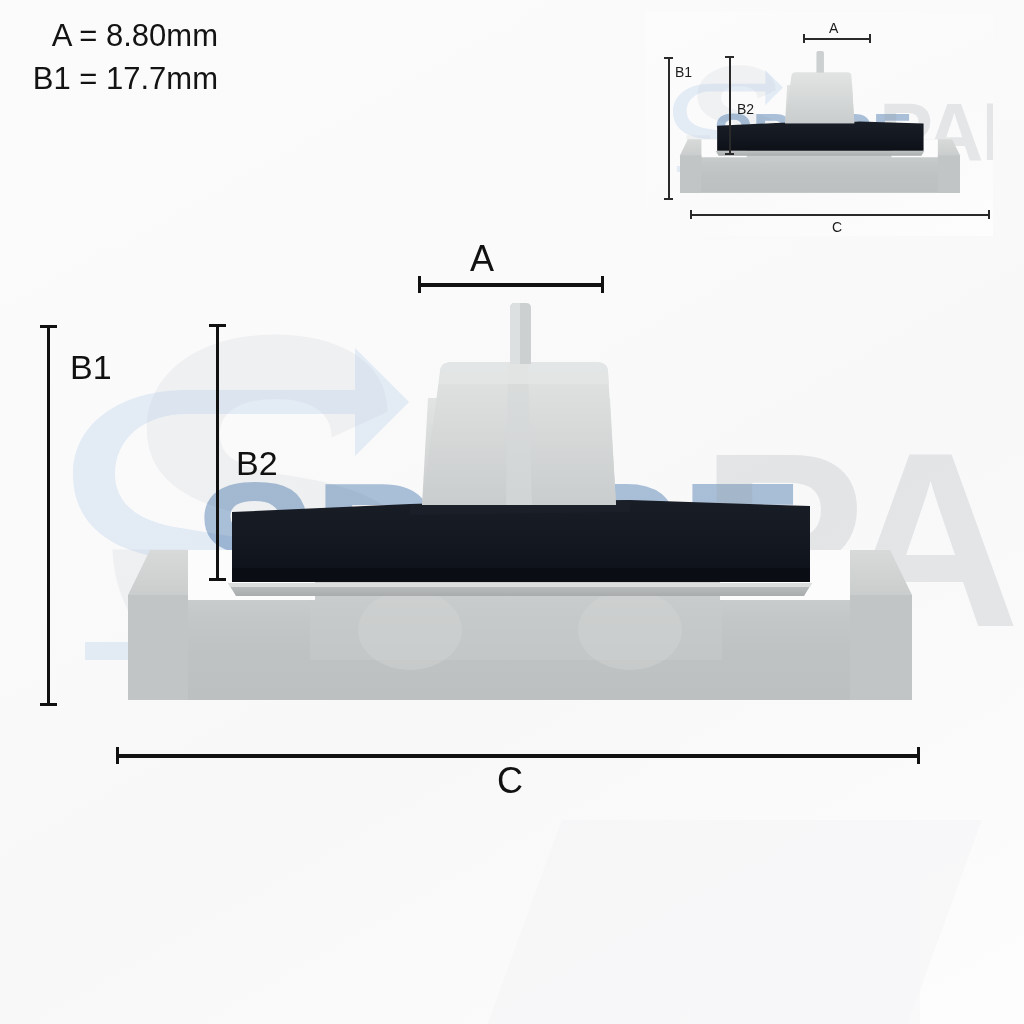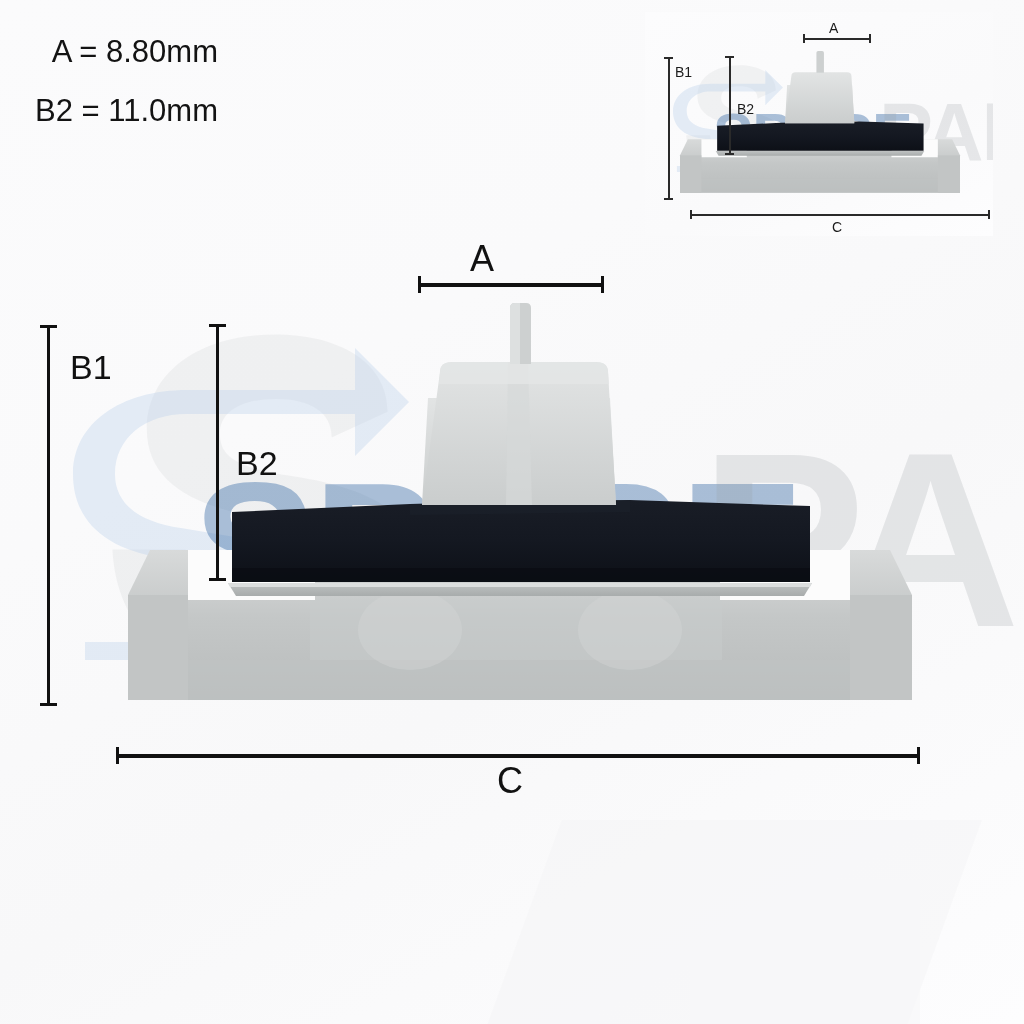--- a/index.html
+++ b/index.html
@@ -39,21 +39,21 @@
   
   .wm-faint1{left:520px;top:820px;width:420px;height:230px;
      background:#f4f4f6;opacity:.55;transform:skewX(-20deg);}
   .wm-faint2{left:690px;top:880px;width:230px;height:170px;
      background:#f6f6f8;opacity:.6;}
 
   
   #dimlist{position:absolute;left:0;top:14px;width:250px;
      text-align:right;color:#131313;font-size:31px;line-height:43px;
      font-family:"Liberation Sans",sans-serif;}
-  #dimlist div{white-space:nowrap;padding-right:32px;margin-top:16px;}
+  #dimlist div{white-space:nowrap;padding-right:32px;}
 
   
   #product{position:absolute;left:110px;top:300px;width:820px;height:420px;}
   #product svg{width:100%;height:100%;display:block;}
 
   
   .dline{position:absolute;background:#111;}
   .hline{height:4px;}
   .vline{width:3px;}
   .tick-h{position:absolute;width:3px;height:17px;background:#111;top:-7px;}
@@ -200,21 +200,21 @@
       <path d="M398 62 L418 62 L422 205 L396 205 Z" fill="#d6d9d9" opacity="0.65"></path>
       <path d="M330 72 Q330 62 342 62 L486 62 Q498 62 498 72 L499 84 L329 84 Z" fill="#e4e6e6" opacity="0.8"></path>
 
       <path d="M400 8 Q400 3 405 3 L416 3 Q421 3 421 8 L421 64 L400 64 Z" fill="#cdd0d0"></path>
       <path d="M400 8 Q400 3 405 3 L410 3 L410 64 L400 64 Z" fill="#dde0e0"></path>
     </svg>
   </div>
 
   <div id="dimlist">
     <div>A = 8.80mm</div>
-    <div>B2 = 11.0mm</div>
+    <div>B1 = 17.7mm</div>
   </div>
 
   <div class="dline hline" id="dim-a">
     <span class="tick-h t-l"></span>
     <span class="tick-h t-r"></span>
   </div>
   <div class="dlabel" id="lbl-a">A</div>
 
   <div class="dline hline" id="dim-c">
     <span class="tick-h t-l"></span>

